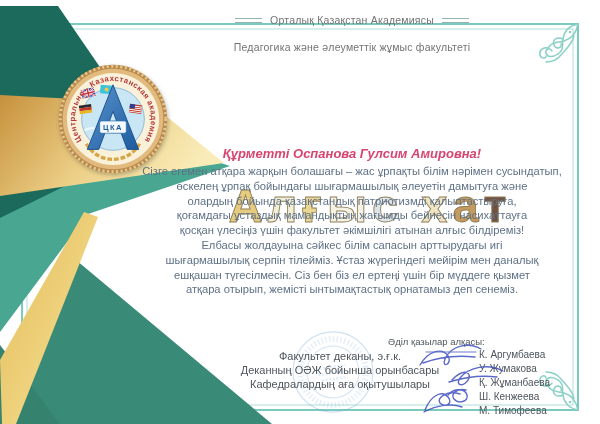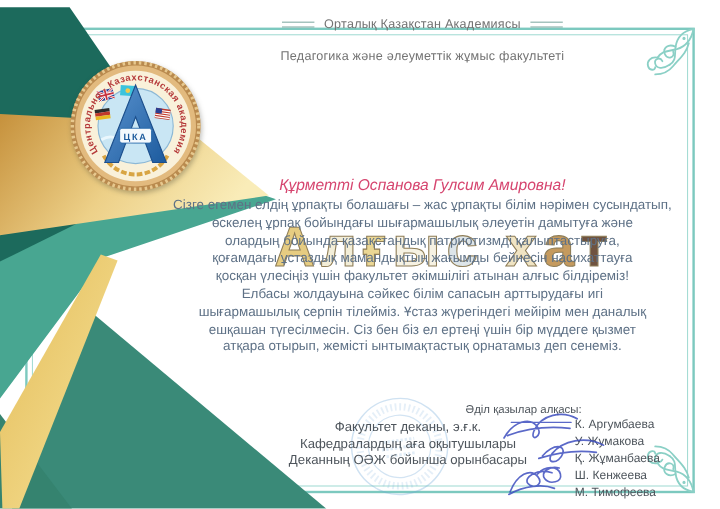--- a/index.html
+++ b/index.html
@@ -6,39 +6,39 @@
   #cert{position:relative;width:600px;height:424px;background:#ffffff;overflow:hidden;
         font-family:"Liberation Sans",sans-serif;}
   .abs{position:absolute;}
   svg{display:block;}
 
   
   #frame{left:0;top:0;z-index:1;}
   
   #ribbons{left:0;top:0;z-index:2;}
   
-  #logo{left:56px;top:48px;width:114px;height:114px;z-index:3;
+  #logo{left:56px;top:62px;width:114px;height:114px;z-index:3;
         filter:drop-shadow(1px 2px 2px rgba(40,40,30,.3));}
 
   
   #header{left:105px;top:14px;width:494px;text-align:center;z-index:4;color:#737373;}
   #header .h-row{display:flex;align-items:center;justify-content:center;gap:8px;}
   .h-rule{width:27px;height:3px;border-top:1px solid #8fb5ae;border-bottom:1px solid #8fb5ae;}
   #header .l1{font-size:10.5px;letter-spacing:.2px;}
   #header .l2{font-size:10.5px;margin-top:15px;letter-spacing:.2px;}
 
   
   #title{left:105px;top:76px;width:494px;text-align:center;z-index:4;white-space:pre;
          font-family:Liberation Sans, sans-serif;font-weight:bold;font-size:47px;line-height:52px;
          letter-spacing:5px;-webkit-text-stroke:0.9px #8f7e58;}
   #title span{display:inline;}
 
   
   #greeting{left:105px;top:146px;width:494px;text-align:center;z-index:4;
-            font-size:13px;font-weight:normal;font-style:italic;color:#d6456f;}
+            font-size:13px;font-weight:bold;font-style:italic;color:#d6456f;}
 
   
   #body-text{left:105px;top:164px;width:494px;text-align:center;z-index:4;
              font-size:11.2px;line-height:14.8px;color:#5e7186;}
 
   
   #jury{left:388px;top:336px;z-index:6;font-size:9.5px;color:#4e555c;}
   #roles{left:240px;top:349px;width:200px;text-align:center;z-index:6;
          font-size:11px;line-height:14px;color:#4e555c;}
   #names{left:479px;top:348px;z-index:6;font-size:10px;line-height:14.1px;color:#4e555c;}
@@ -154,21 +154,21 @@
   </div>
 
   <div id="title" class="abs">
     
   <span style="color: rgb(230, 204, 129);">А</span><span style="color: rgb(243, 238, 216);">л</span><span style="color: rgb(235, 215, 148);">ғ</span><span style="color: rgb(246, 242, 227);">ы</span><span style="color: rgb(221, 229, 233);">с</span><span style="color: rgb(255, 255, 255);"> </span><span style="color: rgb(240, 228, 195);">х</span><span style="color: rgb(197, 154, 94);">а</span><span style="color: rgb(111, 83, 64);">т</span></div>
 
   <div id="greeting" class="abs">Құрметті Оспанова Гулсим Амировна!</div>
 
   <div id="body-text" class="abs">
 
-  <div>Сізге егемен елдің ұрпақты болашағы – жас ұрпақты білім нәрімен сусындатып,</div>
+  <div>Сізге егемен атқара жарқын болашағы – жас ұрпақты білім нәрімен сусындатып,</div>
       <div>өскелең ұрпақ бойындағы шығармашылық әлеуетін дамытуға және</div>
       <div>олардың бойында қазақстандық патриотизмді қалыптастыруға,</div>
       <div>қоғамдағы ұстаздық мамандықтың жағымды бейнесін насихаттауға</div>
       <div>қосқан үлесіңіз үшін факультет әкімшілігі атынан алғыс білдіреміз!</div>
       <div>Елбасы жолдауына сәйкес білім сапасын арттырудағы игі</div>
       <div>шығармашылық серпін тілейміз. Ұстаз жүрегіндегі мейірім мен даналық</div>
       <div>ешқашан түгесілмесін.  Сіз бен біз ел ертеңі үшін бір мүддеге қызмет</div>
       <div>атқара отырып, жемісті ынтымақтастық орнатамыз деп сенеміз.</div>
     </div>
 
@@ -177,22 +177,22 @@
     <circle cx="45" cy="45" r="26" fill="none" stroke="#6ea5d7" stroke-width="1" opacity="0.5"></circle>
     <circle cx="45" cy="45" r="33" fill="none" stroke="#6ea5d7" stroke-width="6" stroke-dasharray="1.5,2.3" opacity="0.3"></circle>
     <path d="M32,40 h26 M30,46 h30 M33,52 h24" stroke="#6ea5d7" stroke-width="2.5" stroke-dasharray="2,1.6" opacity="0.35"></path>
   </svg>
 
   <div id="jury" class="abs">Әділ қазылар алқасы:</div>
 
   <div id="roles" class="abs">
 
   <div>Факультет деканы,  э.ғ.к.</div>
+      <div>Деканның ОӘЖ бойынша орынбасары</div>
       <div>Кафедралардың аға оқытушылары</div>
-      <div>Деканның ОӘЖ бойынша орынбасары</div>
     </div>
 
   <div id="names" class="abs">
 
   <div>К. Аргумбаева</div>
       <div>У. Жумакова</div>
       <div>Қ. Жұманбаева</div>
       <div>Ш. Кенжеева</div>
       <div>М. Тимофеева</div>
     </div>

